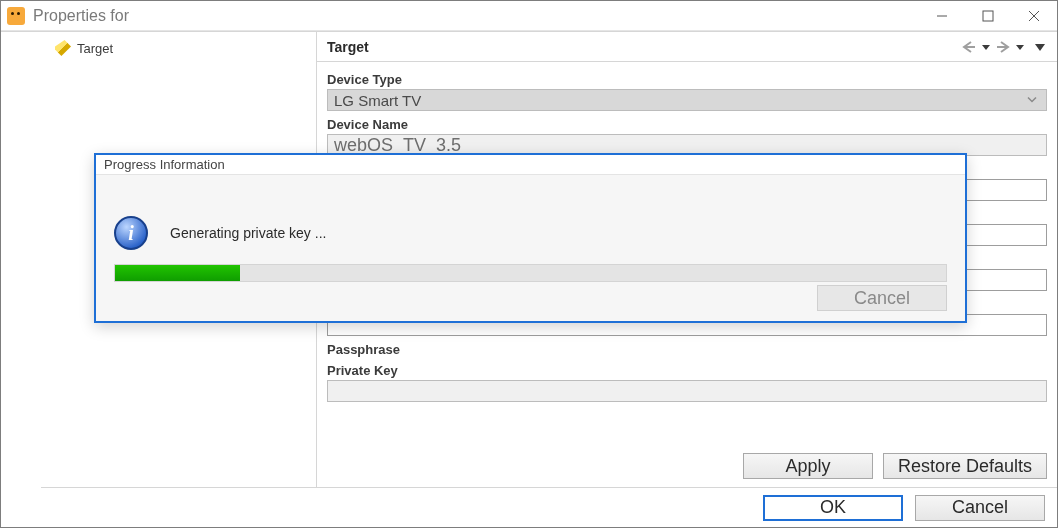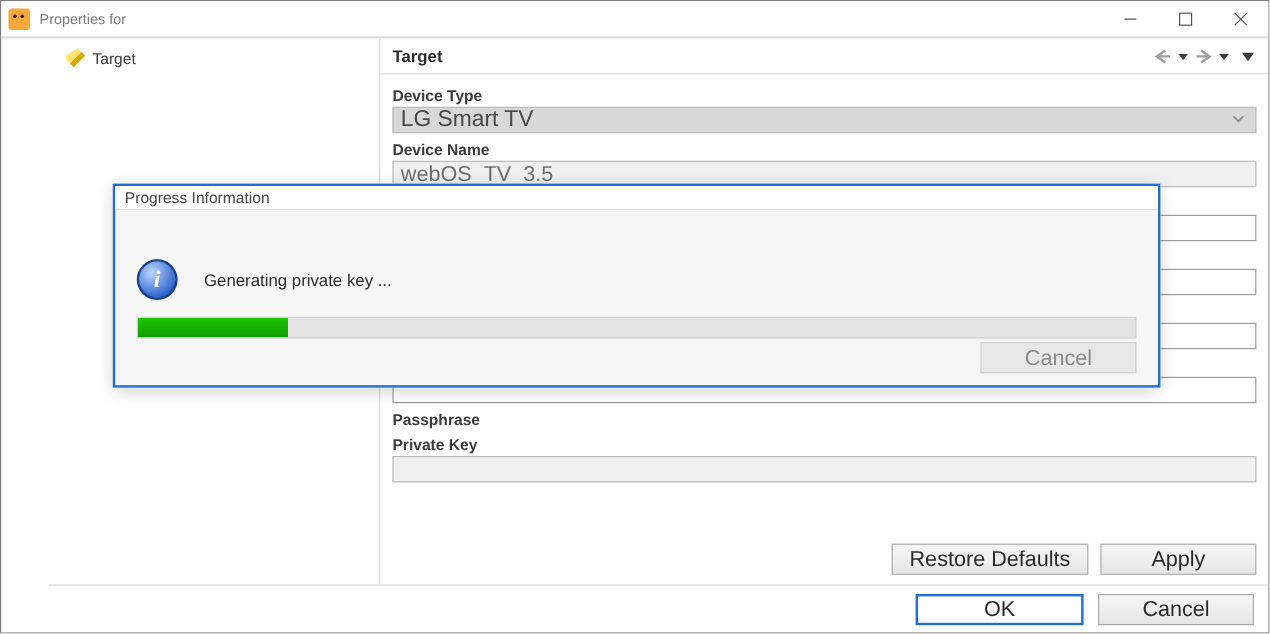--- a/index.html
+++ b/index.html
@@ -13,21 +13,21 @@
     overflow:hidden;
   }
   
   .titlebar {
     height:30px; flex:0 0 30px;
     display:flex; align-items:center;
     border-bottom:1px solid #e5e5e5;
     background:#ffffff;
     color:#7a7a7a;
     padding-left:6px;
-    font-size:12px;
+    font-size:16px;
   }
   .titlebar .app-icon {
     width:18px; height:18px; margin-right:8px;
     background:#f7a93b; border-radius:3px;
     position:relative;
   }
   .titlebar .app-icon::before,
   .titlebar .app-icon::after {
     content:""; position:absolute; background:#2b1a00;
     width:3px; height:3px; border-radius:50%; top:5px;
@@ -99,21 +99,21 @@
   }
   .form .textbox.disabled {
     background:#f0f0f0; color:#6e6e6e;
     border:1px solid #bcbcbc;
   }
   .form .combo {
     height:22px; width:100%;
     background:#d8d8d8;
     border:1px solid #bcbcbc;
     display:flex; align-items:center;
-    padding:0 6px; font-size:19px; color:#4a4a4a;
+    padding:0 6px; font-size:15px; color:#4a4a4a;
     position:relative;
   }
   .form .combo .chev {
     position:absolute; right:8px; top:50%; transform:translateY(-50%);
   }
 
   .form-buttons {
     margin-top:auto;
     display:flex; justify-content:flex-end; gap:10px;
     padding-top:10px;
@@ -283,22 +283,22 @@
         </div>
 
         <label class="fld-label">Passphrase</label>
 
         <label class="fld-label">Private Key</label>
         <div class="textbox disabled">
           <span></span>
         </div>
 
         <div class="form-buttons">
+          <div class="btn">Apply</div>
           <div class="btn">Restore Defaults</div>
-          <div class="btn">Apply</div>
         </div>
       </div>
 
     </div>
   </div>
 
   <div class="footer">
     <div class="btn primary">OK</div>
     <div class="btn">Cancel</div>
   </div>

